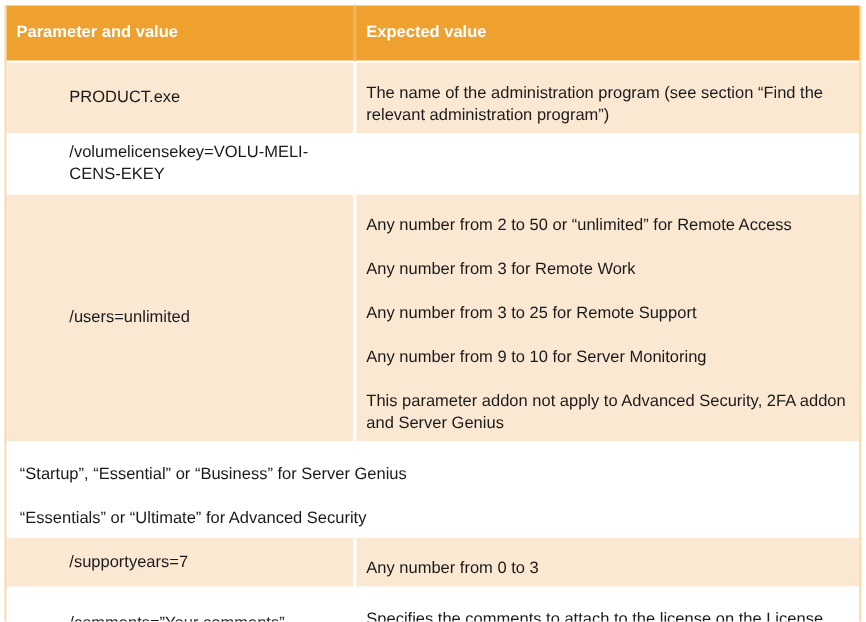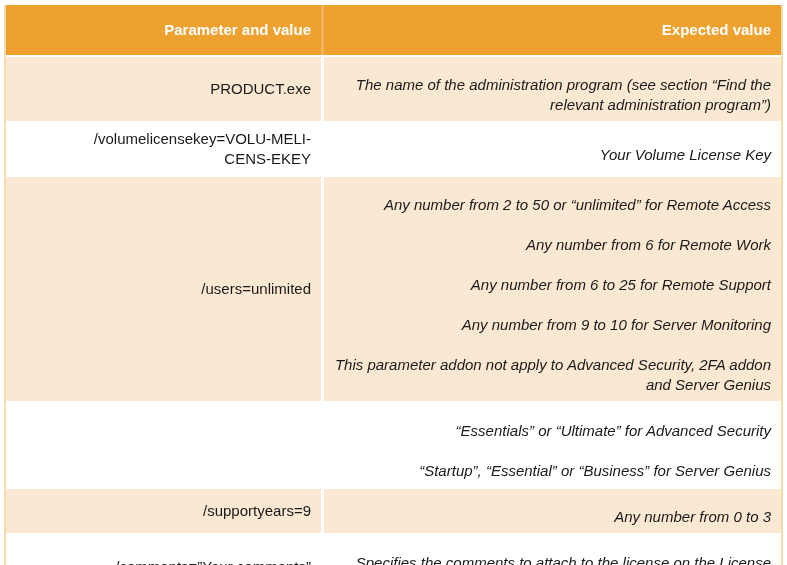--- a/index.html
+++ b/index.html
@@ -26,32 +26,32 @@
     border-right:2px solid var(--border);
     border-bottom:2px solid var(--border);
     background:#FFFFFF;
   }
   .row{display:flex;margin-bottom:2px;}
   #rows .row:last-child{margin-bottom:0;}
   .cell{
     box-sizing:border-box;
     display:flex;flex-direction:column;justify-content:center;
     padding:6px 10px 6px 9px;
-    font-size:15px;line-height:20px;text-align:right;
+    font-size:15px;line-height:20px;
   }
   .col1{width:315px;flex:none;}
   .col2{flex:1;}
   .divider{width:3px;flex:none;background:#FFFFFF;}
   .row.header{background:var(--header-bg);height:50px;}
   .row.header .cell{color:var(--header-text);font-weight:bold;}
   .row.header .divider{background:var(--header-divider);}
   .row.peach .cell{background:var(--alt-row-bg);}
   .row.white .cell{background:var(--row-bg);}
   .row.first .cell{min-height:60px;}
-  .line{margin:12px 0 8px 0;font-style:italic;}
+  .line{margin:12px 0 8px 0;}
   .line:last-child{margin-bottom:0;}
   .param{display:block;margin-left:48px;}
 </style>
 </head>
 <body>
 
 <div class="page">
   <div class="table">
     <div class="row header">
       <div class="cell col1">Parameter and value</div>
@@ -66,47 +66,44 @@
     <div class="divider"></div>
     <div class="cell col2">
             <p class="line">The name of the administration program (see section “Find the relevant administration program”)</p>
           </div>
   </div>
         <div class="row white">
     <div class="cell col1">
       <span class="param">/volumelicensekey=VOLU-MELI-CENS-EKEY</span>
     </div>
     <div class="divider"></div>
-    <div class="cell col2">
-            <p class="line">Your Volume License Key</p>
-          </div>
   </div>
         <div class="row peach">
     <div class="cell col1">
       <span class="param">/users=unlimited</span>
     </div>
     <div class="divider"></div>
     <div class="cell col2">
             <p class="line">Any number from 2 to 50 or “unlimited” for Remote Access</p>
-            <p class="line">Any number from 6 for Remote Work</p>
-            <p class="line">Any number from 6 to 25 for Remote Support</p>
+            <p class="line">Any number from 3 for Remote Work</p>
+            <p class="line">Any number from 3 to 25 for Remote Support</p>
             <p class="line">Any number from 9 to 10 for Server Monitoring</p>
             <p class="line">This parameter addon not apply to Advanced Security, 2FA addon and Server Genius</p>
           </div>
   </div>
         <div class="row white">
     <div class="divider"></div>
     <div class="cell col2">
+            <p class="line">“Startup”, “Essential” or “Business” for Server Genius</p>
             <p class="line">“Essentials” or “Ultimate” for Advanced Security</p>
-            <p class="line">“Startup”, “Essential” or “Business” for Server Genius</p>
           </div>
   </div>
         <div class="row peach">
     <div class="cell col1">
-      <span class="param">/supportyears=9</span>
+      <span class="param">/supportyears=7</span>
     </div>
     <div class="divider"></div>
     <div class="cell col2">
             <p class="line">Any number from 0 to 3</p>
           </div>
   </div>
         <div class="row white">
     <div class="cell col1">
       <span class="param">/comments=”Your comments”</span>
     </div>

